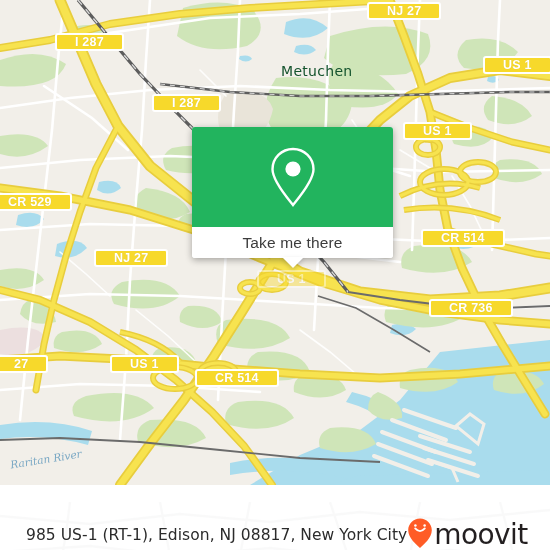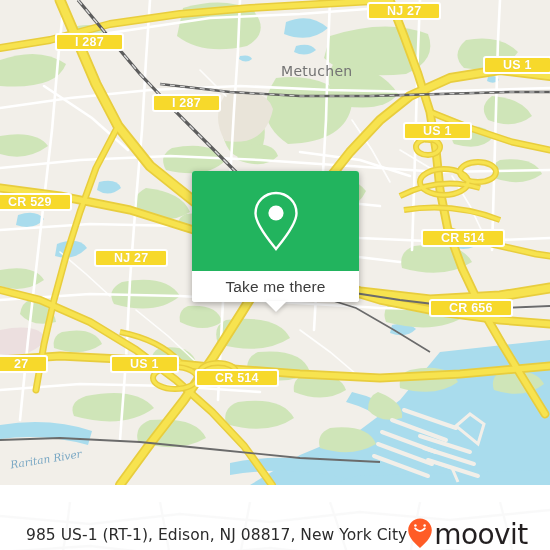--- a/index.html
+++ b/index.html
@@ -51,27 +51,26 @@
     letter-spacing: 0.1px;
     white-space: nowrap;
     font-family: "DejaVu Sans", sans-serif;
   }
 
   
   #callout {
     position: absolute;
     left: 192px;
     top: 127px;
-    width: 167px;
+    width: 201px;
     border-radius: 3px;
     box-shadow: 0 2px 7px rgba(0,0,0,0.33);
     background: #ffffff;
     overflow: visible;
     z-index: 40;
-    margin-top: 44px;
   }
   #callout-green {
     height: 100px;
     background: #22b45e;
     border-radius: 3px 3px 0 0;
     display: flex;
     align-items: center;
     justify-content: center;
   }
   #callout-green svg { display:block; }
@@ -117,21 +116,21 @@
     box-sizing: border-box;
     text-shadow: 0 0 1px rgba(0,0,0,0.12);
     z-index: 20;
     font-family: "Liberation Sans", sans-serif;
   }
   .shield.dim { opacity: 0.42; }
 
   
   .place-label {
     position: absolute;
-    color: #737373;
+    color: #14532d;
     font-size: 14px;
     letter-spacing: 0.3px;
     white-space: nowrap;
     z-index: 18;
     font-family: "DejaVu Sans", sans-serif;
   }
   .river-label {
     position: absolute;
     color: #7aa8c4;
     font-size: 10.5px;
@@ -375,21 +374,21 @@
 
     <div class="shield" style="left:367px; top:2px;">NJ 27</div>
     <div class="shield" style="left:55px;  top:33px;">I 287</div>
     <div class="shield" style="left:483px; top:56px;">US 1</div>
     <div class="shield" style="left:152px; top:94px;">I 287</div>
     <div class="shield" style="left:403px; top:122px;">US 1</div>
     <div class="shield" style="left:-12px; top:193px;">CR 529</div>
     <div class="shield" style="left:421px; top:229px;">CR 514</div>
     <div class="shield" style="left:94px;  top:249px;">NJ 27</div>
     <div class="shield dim" style="left:257px; top:270px;">US 1</div>
-    <div class="shield" style="left:429px; top:299px;">CR 656</div>
+    <div class="shield" style="left:429px; top:299px;">CR 736</div>
     <div class="shield" style="left:-6px;  top:355px;">27</div>
     <div class="shield" style="left:110px; top:355px;">US 1</div>
     <div class="shield" style="left:195px; top:369px;">CR 514</div>
 
     <div id="callout">
       <div id="callout-green">
         <span>
           <svg width="52" height="64" viewBox="0 0 52 64" xmlns="http://www.w3.org/2000/svg">
             <path d="M26 4 C14.5 4 5.5 13 5.5 24.3 C5.5 36 20 52.5 26 60 C32 52.5 46.5 36 46.5 24.3 C46.5 13 37.5 4 26 4 Z" fill="none" stroke="#ffffff" stroke-width="2.4"></path>
             <circle cx="26" cy="24" r="7.6" fill="#ffffff"></circle>

